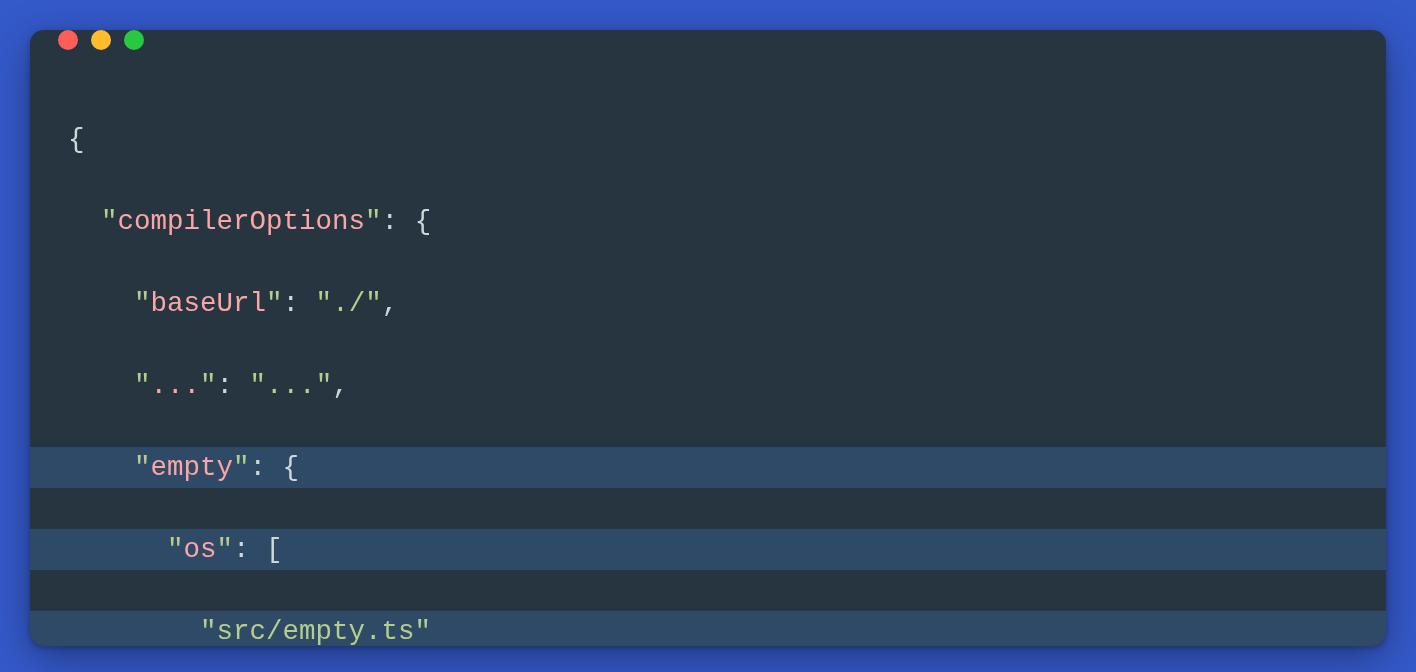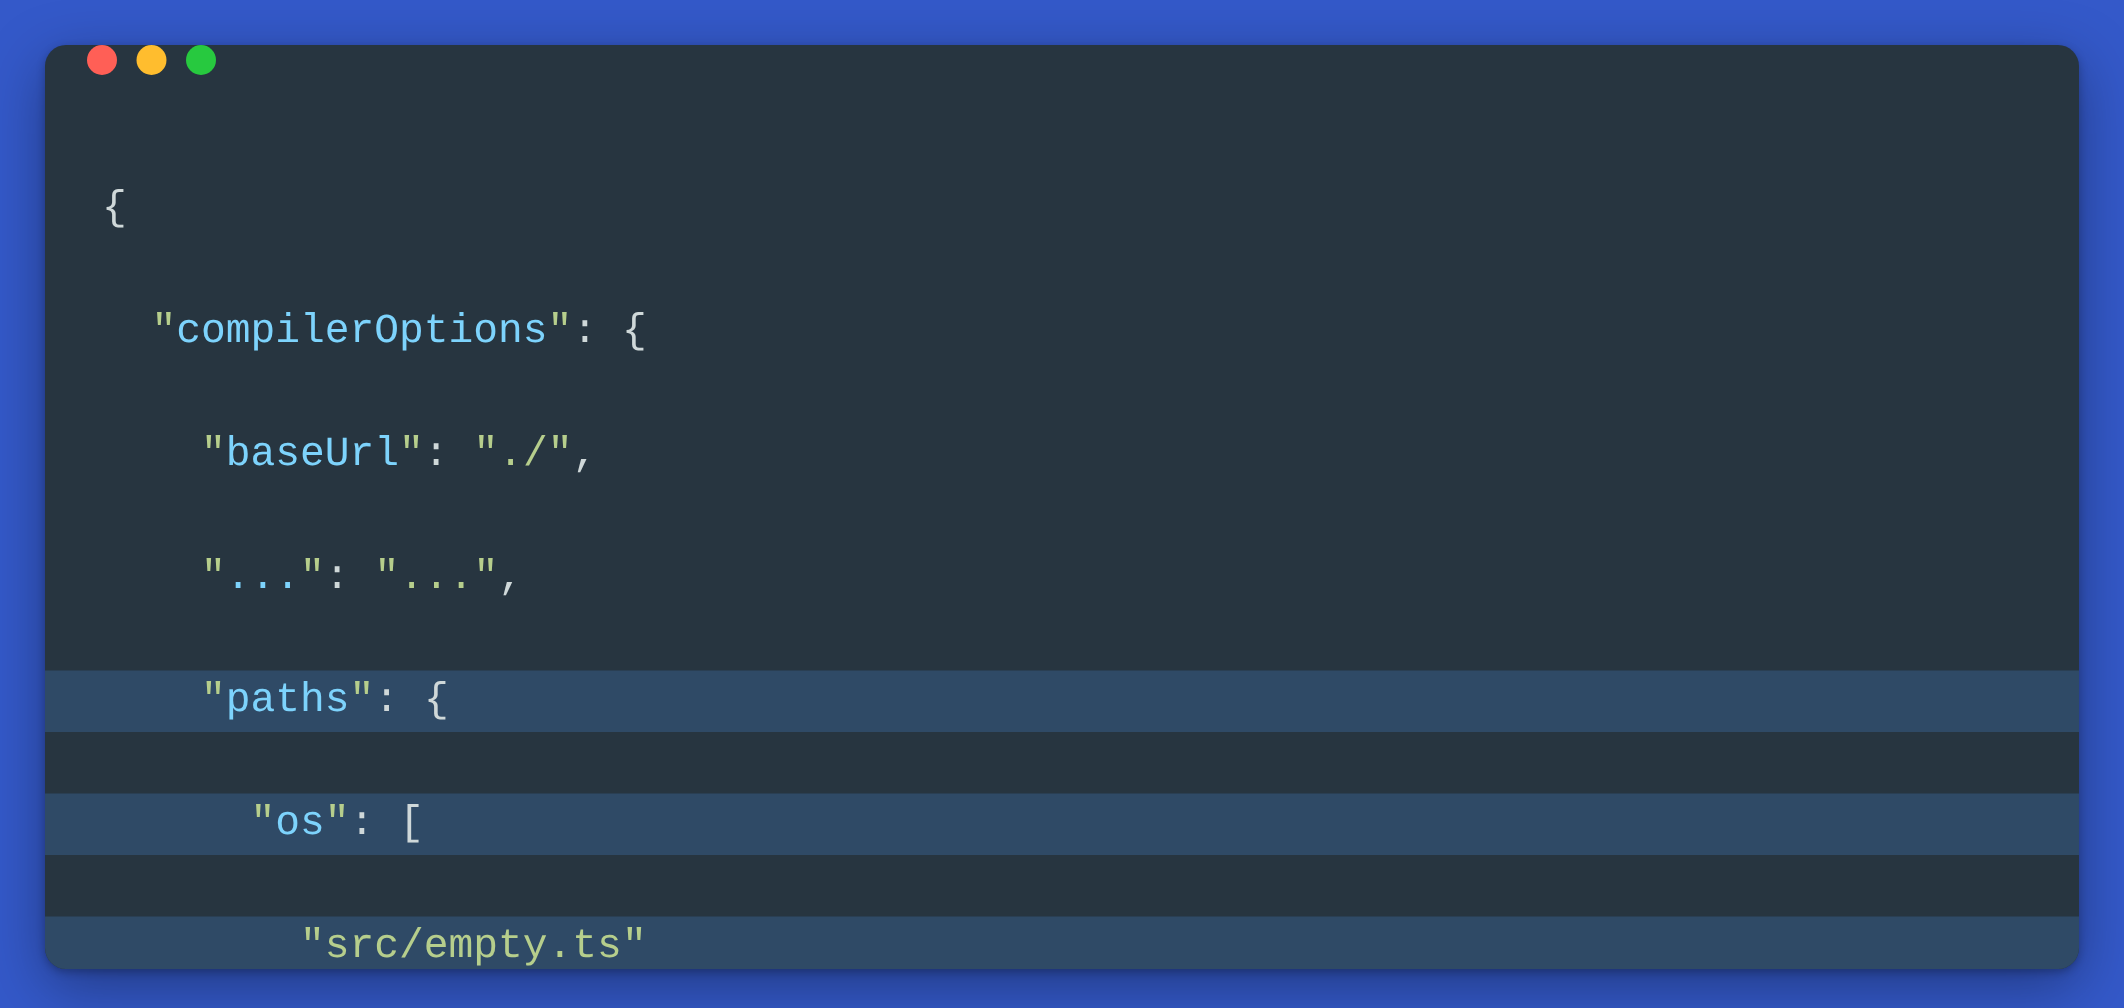--- a/index.html
+++ b/index.html
@@ -46,41 +46,41 @@
     padding: 28px 0 40px 0;
   }
   .code-line {
     padding-left: 38px;
     padding-right: 38px;
   }
   .code-line.hl {
     background: #2f4a66;
   }
   .tok-punct  { color: #cfd8d9; }
-  .tok-key    { color: #7dd3fc; text-align: right; }
+  .tok-key    { color: #fca5a5; text-align: right; }
   .tok-quote  { color: #b6ce8c; }
   .tok-string { color: #b6ce8c; }
   .tok-colon  { color: #cfd8d9; }
 </style>
 </head>
 <body>
 
 <div class="window">
   <div class="titlebar">
     <div class="tl-btn tl-close"></div>
     <div class="tl-btn tl-min"></div>
     <div class="tl-btn tl-max"></div>
   </div>
 
   <div class="code">
 <div class="code-line"><span class="tok-punct">{</span></div>
 <div class="code-line"><span>  </span><span class="tok-quote">"</span><span class="tok-key">compilerOptions</span><span class="tok-quote">"</span><span class="tok-colon">:</span><span> </span><span class="tok-punct">{</span></div>
 <div class="code-line"><span>    </span><span class="tok-quote">"</span><span class="tok-key">baseUrl</span><span class="tok-quote">"</span><span class="tok-colon">:</span><span> </span><span class="tok-quote">"</span><span class="tok-string">./</span><span class="tok-quote">"</span><span class="tok-punct">,</span></div>
 <div class="code-line"><span>    </span><span class="tok-quote">"</span><span class="tok-key">...</span><span class="tok-quote">"</span><span class="tok-colon">:</span><span> </span><span class="tok-quote">"</span><span class="tok-string">...</span><span class="tok-quote">"</span><span class="tok-punct">,</span></div>
-<div class="code-line hl"><span>    </span><span class="tok-quote">"</span><span class="tok-key">paths</span><span class="tok-quote">"</span><span class="tok-colon">:</span><span> </span><span class="tok-punct">{</span></div>
+<div class="code-line hl"><span>    </span><span class="tok-quote">"</span><span class="tok-key">empty</span><span class="tok-quote">"</span><span class="tok-colon">:</span><span> </span><span class="tok-punct">{</span></div>
 <div class="code-line hl"><span>      </span><span class="tok-quote">"</span><span class="tok-key">os</span><span class="tok-quote">"</span><span class="tok-colon">:</span><span> </span><span class="tok-punct">[</span></div>
 <div class="code-line hl"><span>        </span><span class="tok-quote">"</span><span class="tok-string">src/empty.ts</span><span class="tok-quote">"</span></div>
 
 
 
 
   </div>
 </div>
 
 </body></html>

